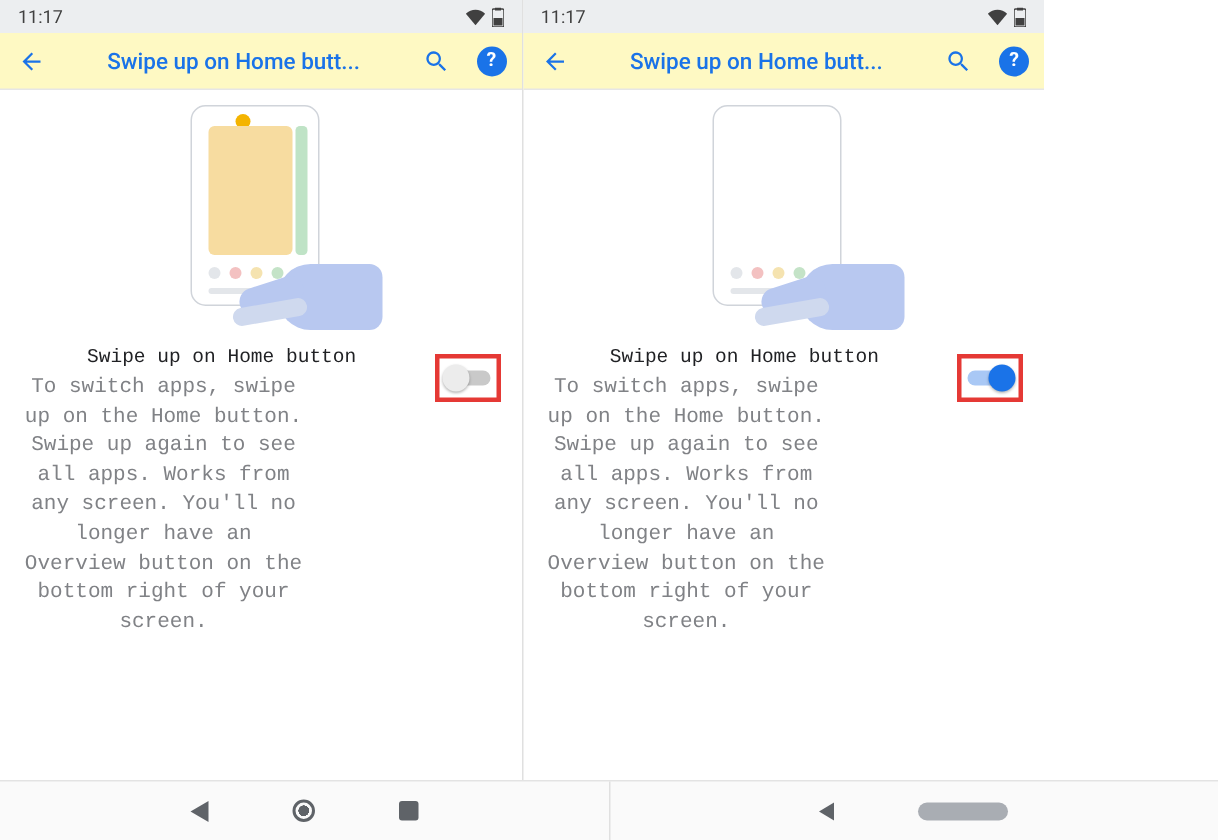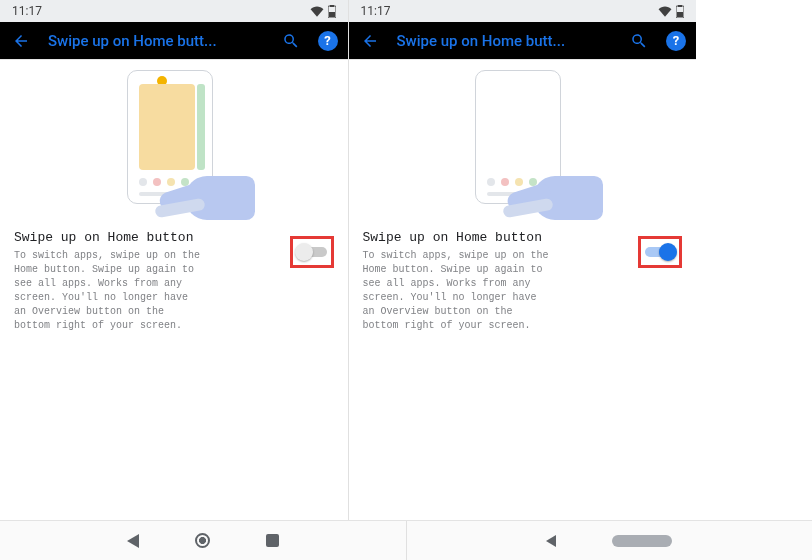--- a/index.html
+++ b/index.html
@@ -1,26 +1,26 @@
 <!DOCTYPE html>
 <html><head>
 <meta charset="utf-8">
 <style>
   * { box-sizing: border-box; margin: 0; padding: 0; }
   html, body { width: 812px; height: 560px; font-family: Roboto, Arial, sans-serif; background: #fff; }
-  .canvas { width: 696px; height: 560px; position: relative; background: #fff; }
+  .canvas { width: 696px; height: 560px; position: relative; background: #fff; text-align: center; }
   .phones { display: flex; width: 100%; height: 520px; }
   .phone { flex: 1; display: flex; flex-direction: column; background: #fff; position: relative; }
   .phone + .phone { border-left: 1px solid #e0e0e0; }
 
   .status-bar { height: 22px; background: #eceef0; display: flex; align-items: center; justify-content: space-between; padding: 0 12px; font-size: 12px; color: #404040; }
   .status-right { display: flex; align-items: center; gap: 4px; }
   .status-right svg { display: block; }
 
-  .app-bar { height: 38px; background: #000000; display: flex; align-items: center; padding: 18px 10px; gap: 16px; border-bottom: 1px solid #e6e6e6; }
+  .app-bar { height: 38px; background: #fef9c3; display: flex; align-items: center; padding: 18px 10px; gap: 16px; border-bottom: 1px solid #e6e6e6; }
   .app-bar .title { flex: 1; color: #1a73e8; font-size: 15px; font-weight: 500; white-space: nowrap; overflow: hidden; text-overflow: ellipsis; }
   .icon-btn { width: 22px; height: 22px; display: flex; align-items: center; justify-content: center; color: #1a73e8; cursor: pointer; }
   .help-circle { width: 20px; height: 20px; border-radius: 50%; background: #1a73e8; color: #fff; display: flex; align-items: center; justify-content: center; font-size: 13px; font-weight: 700; }
 
   .content { flex: 1; padding: 10px 14px 0 14px; }
   .illus-wrap { display: flex; justify-content: center; margin-bottom: 10px; }
   .illus { width: 150px; height: 150px; position: relative; }
   
   .illus .device { position: absolute; left: 28px; top: 0; width: 86px; height: 134px; border: 1px solid #d0d4da; border-radius: 10px; background: #fff; }
   .illus .screen-card { position: absolute; left: 40px; top: 14px; width: 56px; height: 86px; background: #f7dca0; border-radius: 4px; }
@@ -30,21 +30,21 @@
   .illus .dots span { width: 8px; height: 8px; border-radius: 50%; background: #e3e6ea; }
   .illus .line { position: absolute; left: 40px; top: 122px; width: 60px; height: 4px; background: #e3e6ea; border-radius: 2px; }
   .illus .hand { position: absolute; left: 56px; top: 84px; width: 100px; height: 66px; }
   .illus .hand .palm { position: absolute; left: 30px; top: 22px; width: 70px; height: 44px; background: #b8c8f0; border-radius: 30px 12px 12px 30px; }
   .illus .hand .thumb { position: absolute; left: 4px; top: 34px; width: 44px; height: 18px; background: #b8c8f0; border-radius: 12px; transform: rotate(-18deg); }
   .illus .hand .finger { position: absolute; left: 0; top: 48px; width: 50px; height: 12px; background: #cfd9ee; border-radius: 10px; transform: rotate(-10deg); }
 
   .setting-row { display: flex; align-items: flex-start; gap: 8px; }
   .setting-text { flex: 1; font-family: Liberation Mono, monospace; }
   .setting-title { font-size: 13px; color: #202124; margin-bottom: 4px; }
-  .setting-desc { font-size: 10px; color: #808286; line-height: 1.4; max-width: 190px; }
+  .setting-desc { font-size: 14px; color: #808286; line-height: 1.4; max-width: 190px; }
 
   .toggle-frame { border: 3px solid #e53935; padding: 6px 4px; margin-top: 6px; }
   .toggle { width: 30px; height: 14px; position: relative; }
   .toggle .track { position: absolute; top: 2px; left: 0; width: 30px; height: 10px; border-radius: 6px; }
   .toggle .thumb { position: absolute; top: -2px; width: 18px; height: 18px; border-radius: 50%; box-shadow: 0 1px 2px rgba(0,0,0,.3); }
   .toggle.off .track { background: #c9c9c9; }
   .toggle.off .thumb { left: -2px; background: #ececec; }
   .toggle.on .track { background: #a9c8f5; }
   .toggle.on .thumb { left: 14px; background: #1a73e8; }
 

